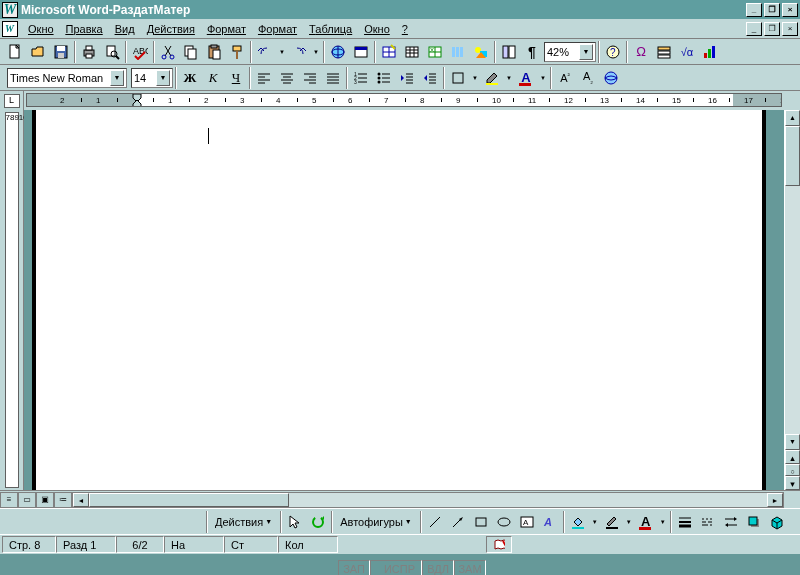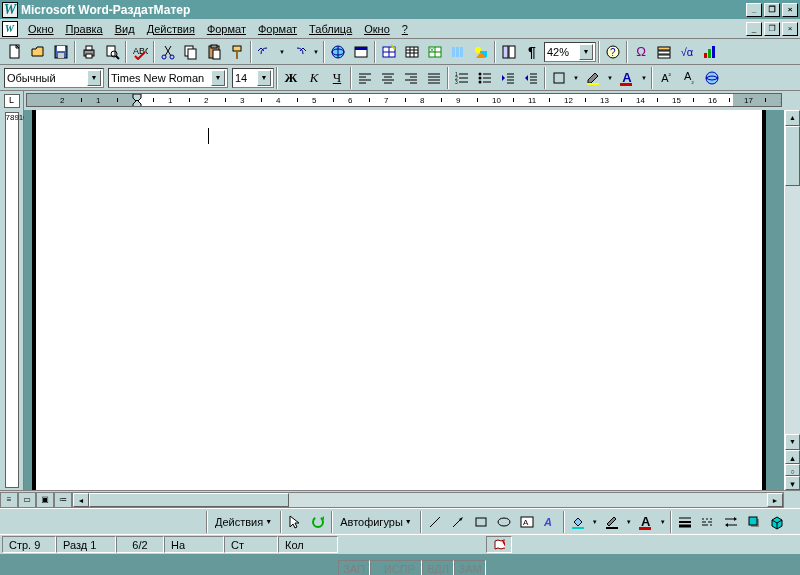--- a/index.html
+++ b/index.html
@@ -257,24 +257,20 @@
   <div class="tbtn">
       <svg class="ico" viewBox="0 0 16 16">
         <rect x="2" y="9" width="3" height="5" fill="#c00"></rect>
         <rect x="6" y="5" width="3" height="9" fill="#0a0"></rect>
         <rect x="10" y="2" width="3" height="12" fill="#00c"></rect>
       </svg>
     </div>
 </div>
 
 <div class="toolbar">
-  <div class="combo" style="width:100px">
-      <span>Обычный</span>
-      <div class="arrow">▼</div>
-    </div>
   <div class="combo" style="width:120px;margin-left:3px">
       <span>Times New Roman</span>
       <div class="arrow">▼</div>
     </div>
   <div class="combo" style="width:42px;margin-left:3px">
       <span>14</span>
       <div class="arrow">▼</div>
     </div>
   <div class="tsep"></div>
   <div class="tbtn">
@@ -624,21 +620,21 @@
   <div class="tbtn">
       <svg class="ico" viewBox="0 0 16 16">
         <path d="M3 6 L8 3 L13 6 L13 12 L8 15 L3 12 Z" fill="#0cc" stroke="#000"></path>
         <path d="M3 6 L8 9 L13 6 M8 9 L8 15" fill="none" stroke="#000"></path>
       </svg>
     </div>
 </div>
 
 <div class="statusbar">
   <div class="statuscell" style="width:54px">
-      <span>Стр. 9</span>
+      <span>Стр. 8</span>
     </div>
   <div class="statuscell" style="width:60px">
       <span>Разд 1</span>
     </div>
   <div class="statuscell" style="width:48px;justify-content:center">
       <span>6/2</span>
     </div>
   <div class="statuscell" style="width:60px">
       <span>На</span>
     </div>

